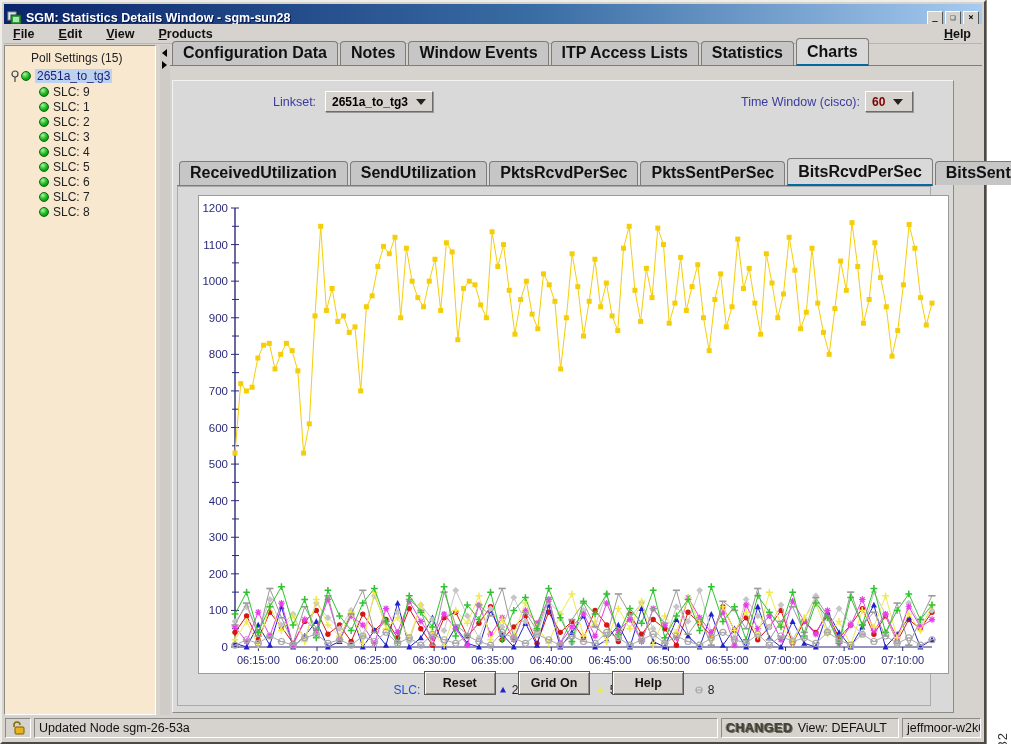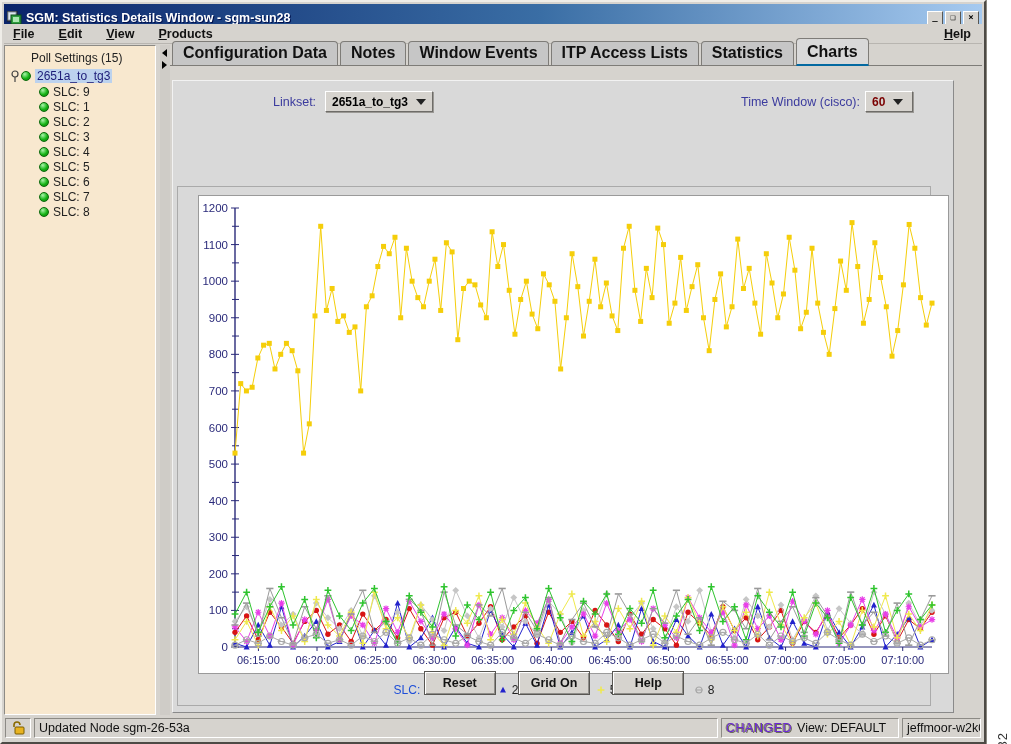--- a/index.html
+++ b/index.html
@@ -65,21 +65,21 @@
   .btn{min-width:72px;height:24px;background:#d6d3ce;border:1px solid #595753;box-shadow:inset 1px 1px 0 #fff, inset -1px -1px 0 #8f8d89;
        font-size:12.5px;font-weight:bold;color:#111;text-align:center;line-height:22px;padding:0 12px;}
   
   .statusbar{position:absolute;left:2px;right:2px;bottom:2px;height:24px;background:#d6d3ce;display:flex;align-items:stretch;gap:3px;padding:2px 1px;}
   .panel{border:1px solid;border-color:#8c8a85 #fff #fff #8c8a85;display:flex;align-items:center;padding:0 4px;
          font-size:12.5px;color:#111;white-space:nowrap;overflow:hidden;}
   .p-lock{width:26px;justify-content:center;}
   .p-msg{width:684px;}
   .p-view{width:178px;gap:5px;}
   .p-host{flex:1;}
-  .changed-txt{color:#6d28d9;font-weight:normal;text-shadow:1px 1px 0 #6b6b5a, -1px 0 0 #8a8a6a;letter-spacing:0.5px;}
+  .changed-txt{color:#404040;font-weight:bold;text-shadow:1px 1px 0 #6b6b5a, -1px 0 0 #8a8a6a;letter-spacing:0.5px;}
   
   .fig-num{position:absolute;right:1px;bottom:12px;transform:rotate(-90deg);transform-origin:100% 100%;
            font-size:13px;color:#333;letter-spacing:1px;}
   svg text{font-family:"Liberation Sans",sans-serif;}
 </style>
 </head>
 <body>
 
 <div class="screen">
   <div class="window">
@@ -179,20 +179,29 @@
             <span>2651a_to_tg3</span>
             <span class="arrow"></span>
           </div>
           <span class="ctl-label" style="left:568px;">Time Window (cisco):</span>
           <div class="combo" style="left:692px;min-width:48px;color:#7a0000;">
             <span>60</span>
             <span class="arrow"></span>
           </div>
         </div>
 
+        <div class="tabstrip chart-tabs" id="chart-tabs">
+            <span class="tab">ReceivedUtilization</span>
+            <span class="tab">SendUtilization</span>
+            <span class="tab">PktsRcvdPerSec</span>
+            <span class="tab">PktsSentPerSec</span>
+            <span class="tab selected">BitsRcvdPerSec</span>
+            <span class="tab">BitsSentPerSec</span>
+            <span class="tab">Drops</span>
+          </div>
 
         <div class="card">
           <div class="chart-box" id="chart-mount"><svg width="749" height="477">
                 <line x1="36" y1="12" x2="36" y2="451" stroke="#2a2a7a" stroke-width="1.4"></line>
                 <line x1="36" y1="451" x2="733" y2="451" stroke="#2a2a7a" stroke-width="1"></line>
                 <line x1="32" y1="451" x2="40" y2="451" stroke="#2a2a7a" stroke-width="1"></line>
                 <text x="29" y="455" text-anchor="end" font-size="11.5" fill="#2a2a7a">0</text>
                 <line x1="33" y1="432.70833333333337" x2="40" y2="432.70833333333337" stroke="#2a2a7a" stroke-width="1"></line>
                 <line x1="32" y1="414.41666666666663" x2="40" y2="414.41666666666663" stroke="#2a2a7a" stroke-width="1"></line>
                 <text x="29" y="418.41666666666663" text-anchor="end" font-size="11.5" fill="#2a2a7a">100</text>

